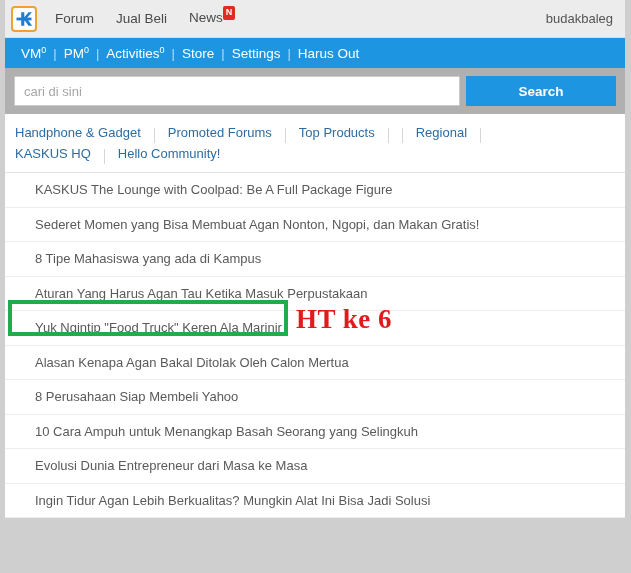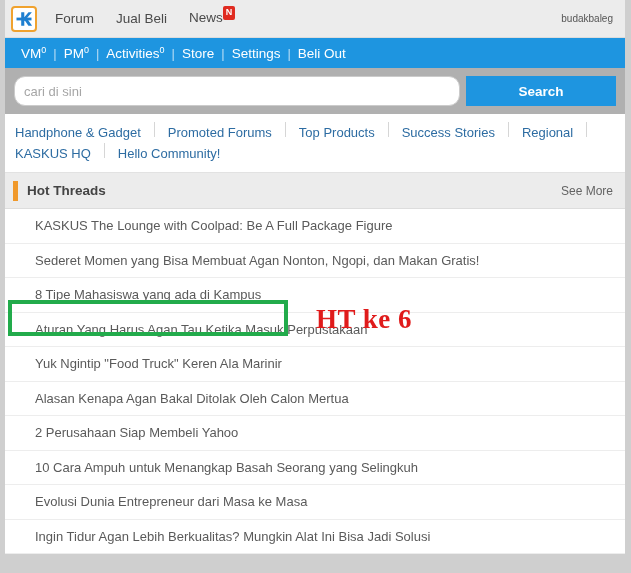--- a/index.html
+++ b/index.html
@@ -72,21 +72,21 @@
     font-weight: bold;
     line-height: 11px;
     padding: 1px 3px 2px 3px;
     border-radius: 2px;
     position: relative;
     top: -7px;
     left: 0px;
   }
   .username {
     margin-left: auto;
-    font-size: 10px;
+    font-size: 13px;
     color: #555555;
   }
 
   
   .bluebar {
     height: 30px;
     background: #1e95e0;
     display: flex;
     align-items: center;
     padding-left: 16px;
@@ -121,21 +121,21 @@
     flex: 1 1 auto;
     height: 30px;
     border: 1px solid #cbcbcb;
     background: #ffffff;
     font-size: 13px;
     color: #333;
     padding: 0 9px;
     box-sizing: border-box;
     outline: none;
     font-family: "Liberation Sans", sans-serif;
-    border-radius: 11px;
+    border-radius: 1px;
   }
   .search-input::placeholder { color: #a6a6a6; }
   .search-btn {
     width: 150px;
     height: 30px;
     margin-left: 6px;
     background: #1e95e0;
     color: #ffffff;
     border: none;
     font-size: 13.5px;
@@ -145,21 +145,21 @@
   }
 
   
   .catlinks {
     background: #ffffff;
     padding: 8px 0 8px 10px;
     border-bottom: 1px solid #e2e2e2;
   }
   .catrow {
     display: flex;
-    align-items: flex-start;
+    align-items: flex-end;
     flex-wrap: wrap;
   }
   .catlink {
     font-size: 13px;
     color: #2d6ca2;
     text-decoration: none;
     padding: 3px 13px 3px 0;
     white-space: nowrap;
   }
   .catsep {
@@ -223,21 +223,21 @@
     left: 8px;
     top: 300px;
     width: 280px;
     height: 36px;
     border: 4px solid #22ab4b;
     box-sizing: border-box;
     pointer-events: none;
   }
   .annot-text {
     position: absolute;
-    left: 316px;
+    left: 296px;
     top: 304px;
     font-family: "Liberation Serif", serif;
     font-size: 27px;
     font-weight: bold;
     color: #e01b1b;
     letter-spacing: 0.5px;
     pointer-events: none;
   }
 </style>
 </head>
@@ -272,53 +272,47 @@
     <a href="#"><span>VM</span><span class="sup">0</span></a>
     <span class="bluesep">|</span>
     <a href="#"><span>PM</span><span class="sup">0</span></a>
     <span class="bluesep">|</span>
     <a href="#"><span>Activities</span><span class="sup">0</span></a>
     <span class="bluesep">|</span>
     <a href="#"><span>Store</span></a>
     <span class="bluesep">|</span>
     <a href="#"><span>Settings</span></a>
     <span class="bluesep">|</span>
-    <a href="#"><span>Beli Out</span></a>
+    <a href="#"><span>Harus Out</span></a>
   </div>
 
   <div class="searchwrap">
     <input class="search-input" type="text" placeholder="cari di sini" style="">
     <button class="search-btn">Search</button>
   </div>
 
   <div class="catlinks">
     <div class="catrow">
       <a class="catlink" href="#">Handphone &amp; Gadget</a>
       <div class="catsep"></div>
       <a class="catlink" href="#">Promoted Forums</a>
       <div class="catsep"></div>
       <a class="catlink" href="#">Top Products</a>
       <div class="catsep"></div>
-      <a class="catlink" href="#">Success Stories</a>
       <div class="catsep"></div>
       <a class="catlink" href="#">Regional</a>
       <div class="catsep"></div>
     </div>
     <div class="catrow">
       <a class="catlink" href="#">KASKUS HQ</a>
       <div class="catsep"></div>
       <a class="catlink" href="#">Hello Community!</a>
     </div>
   </div>
 
-  <div class="ht-header">
-    <div class="ht-accent"></div>
-    <div class="ht-title">Hot Threads</div>
-    <a class="ht-seemore" href="#">See More</a>
-  </div>
 
   <div class="thread-list">
     <div class="thread-item">
         <a href="#">KASKUS The Lounge with Coolpad: Be A Full Package Figure</a>
       </div>
     <div class="thread-item">
         <a href="#">Sederet Momen yang Bisa Membuat Agan Nonton, Ngopi, dan Makan Gratis!</a>
       </div>
     <div class="thread-item">
         <a href="#">8 Tipe Mahasiswa yang ada di Kampus</a>
@@ -326,21 +320,21 @@
     <div class="thread-item">
         <a href="#">Aturan Yang Harus Agan Tau Ketika Masuk Perpustakaan</a>
       </div>
     <div class="thread-item">
         <a href="#">Yuk Ngintip "Food Truck" Keren Ala Marinir</a>
       </div>
     <div class="thread-item">
         <a href="#">Alasan Kenapa Agan Bakal Ditolak Oleh Calon Mertua</a>
       </div>
     <div class="thread-item">
-        <a href="#">2 Perusahaan Siap Membeli Yahoo</a>
+        <a href="#">8 Perusahaan Siap Membeli Yahoo</a>
       </div>
     <div class="thread-item">
         <a href="#">10 Cara Ampuh untuk Menangkap Basah Seorang yang Selingkuh</a>
       </div>
     <div class="thread-item">
         <a href="#">Evolusi Dunia Entrepreneur dari Masa ke Masa</a>
       </div>
     <div class="thread-item">
         <a href="#">Ingin Tidur Agan Lebih Berkualitas? Mungkin Alat Ini Bisa Jadi Solusi</a>
       </div>

